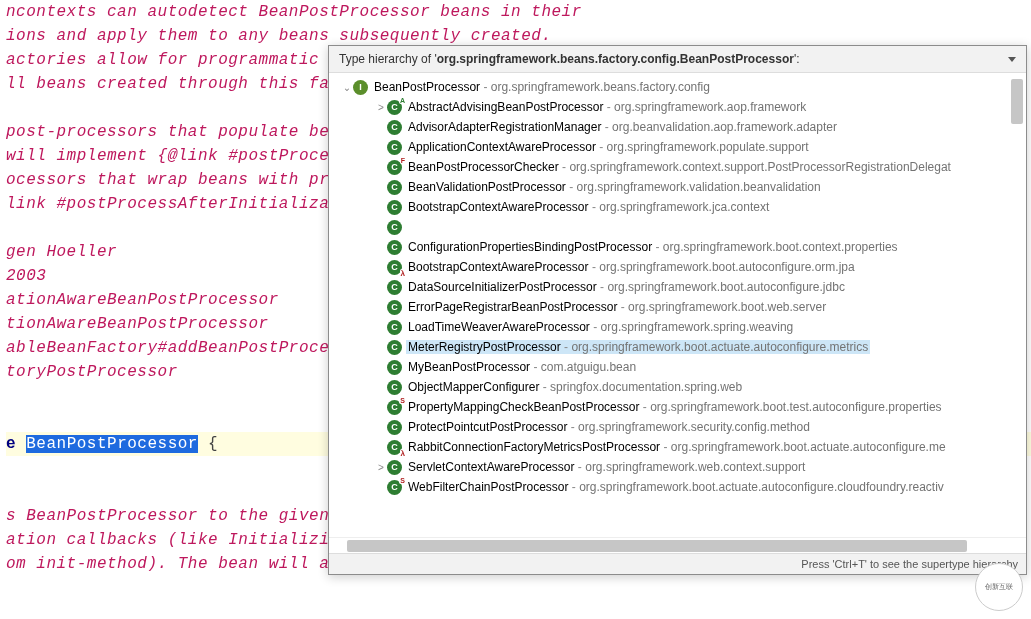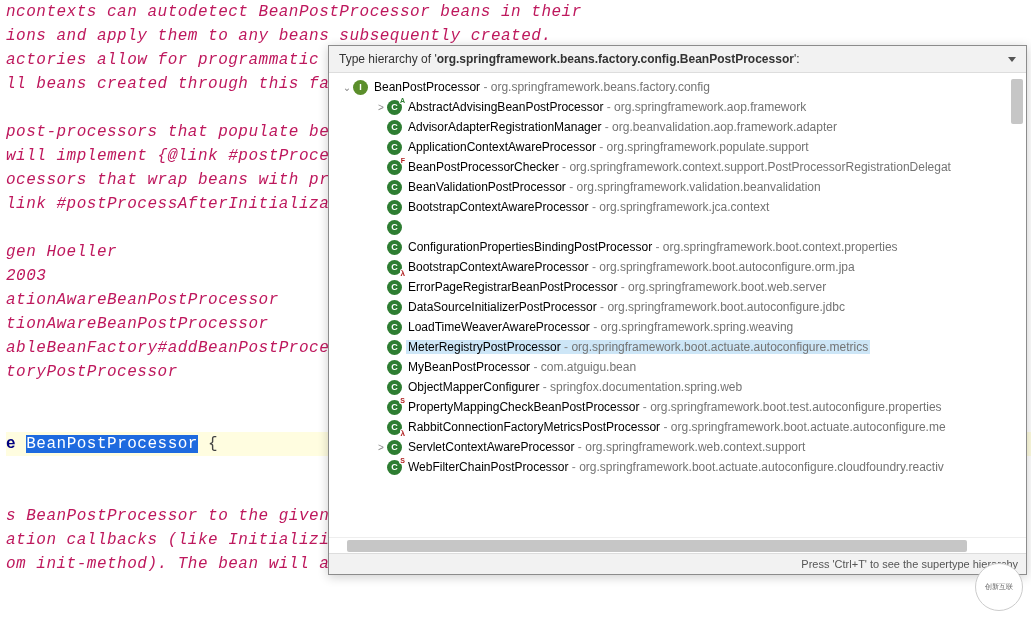--- a/index.html
+++ b/index.html
@@ -229,34 +229,34 @@
         <span class="arrow"></span>
     <span class="icon cls lam"></span>
     <span class="node-text">
       <span class="node-name">BootstrapContextAwareProcessor</span><span class="node-sep"> - </span><span class="node-pkg">org.springframework.boot.autoconfigure.orm.jpa</span>
     </span>
       </div>
       <div class="tree-row child">
         <span class="arrow"></span>
     <span class="icon cls"></span>
     <span class="node-text">
+      <span class="node-name">DataSourceInitializerPostProcessor</span><span class="node-sep"> - </span><span class="node-pkg">org.springframework.boot.autoconfigure.jdbc</span>
+    </span>
+      </div>
+      <div class="tree-row child">
+        <span class="arrow"></span>
+    <span class="icon cls"></span>
+    <span class="node-text">
       <span class="node-name">ErrorPageRegistrarBeanPostProcessor</span><span class="node-sep"> - </span><span class="node-pkg">org.springframework.boot.web.server</span>
     </span>
       </div>
       <div class="tree-row child">
         <span class="arrow"></span>
     <span class="icon cls"></span>
     <span class="node-text">
-      <span class="node-name">DataSourceInitializerPostProcessor</span><span class="node-sep"> - </span><span class="node-pkg">org.springframework.boot.autoconfigure.jdbc</span>
-    </span>
-      </div>
-      <div class="tree-row child">
-        <span class="arrow"></span>
-    <span class="icon cls"></span>
-    <span class="node-text">
       <span class="node-name">LoadTimeWeaverAwareProcessor</span><span class="node-sep"> - </span><span class="node-pkg">org.springframework.spring.weaving</span>
     </span>
       </div>
       <div class="tree-row child selected">
         <span class="arrow"></span>
     <span class="icon cls"></span>
     <span class="node-text">
       <span class="node-name">MeterRegistryPostProcessor</span><span class="node-sep"> - </span><span class="node-pkg">org.springframework.boot.actuate.autoconfigure.metrics</span>
     </span>
       </div>
@@ -272,20 +272,27 @@
     <span class="icon cls"></span>
     <span class="node-text">
       <span class="node-name">ObjectMapperConfigurer</span><span class="node-sep"> - </span><span class="node-pkg">springfox.documentation.spring.web</span>
     </span>
       </div>
       <div class="tree-row child">
         <span class="arrow"></span>
     <span class="icon cls stat"></span>
     <span class="node-text">
       <span class="node-name">PropertyMappingCheckBeanPostProcessor</span><span class="node-sep"> - </span><span class="node-pkg">org.springframework.boot.test.autoconfigure.properties</span>
+    </span>
+      </div>
+      <div class="tree-row child">
+        <span class="arrow"></span>
+    <span class="icon cls"></span>
+    <span class="node-text">
+      <span class="node-name">ProtectPointcutPostProcessor</span><span class="node-sep"> - </span><span class="node-pkg">org.springframework.security.config.method</span>
     </span>
       </div>
       <div class="tree-row child">
         <span class="arrow"></span>
     <span class="icon cls lam"></span>
     <span class="node-text">
       <span class="node-name">RabbitConnectionFactoryMetricsPostProcessor</span><span class="node-sep"> - </span><span class="node-pkg">org.springframework.boot.actuate.autoconfigure.me</span>
     </span>
       </div>
       <div class="tree-row child">

